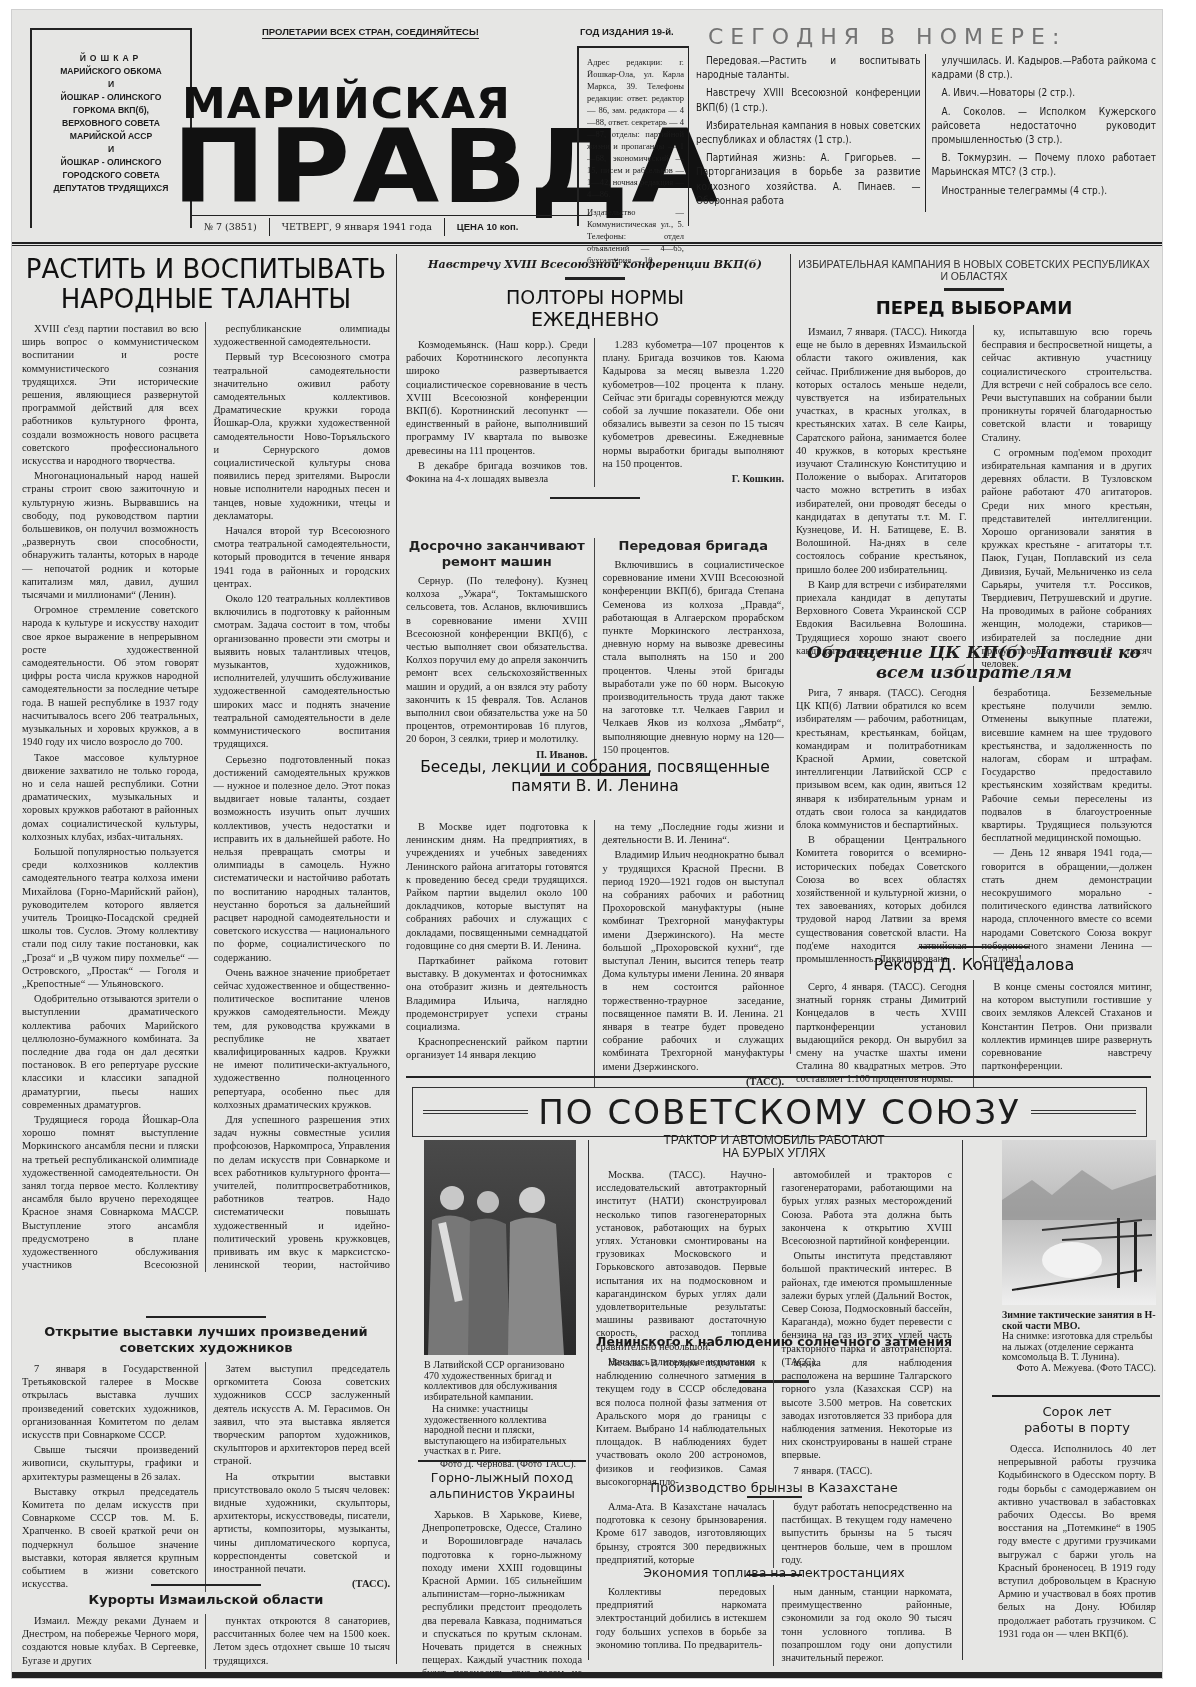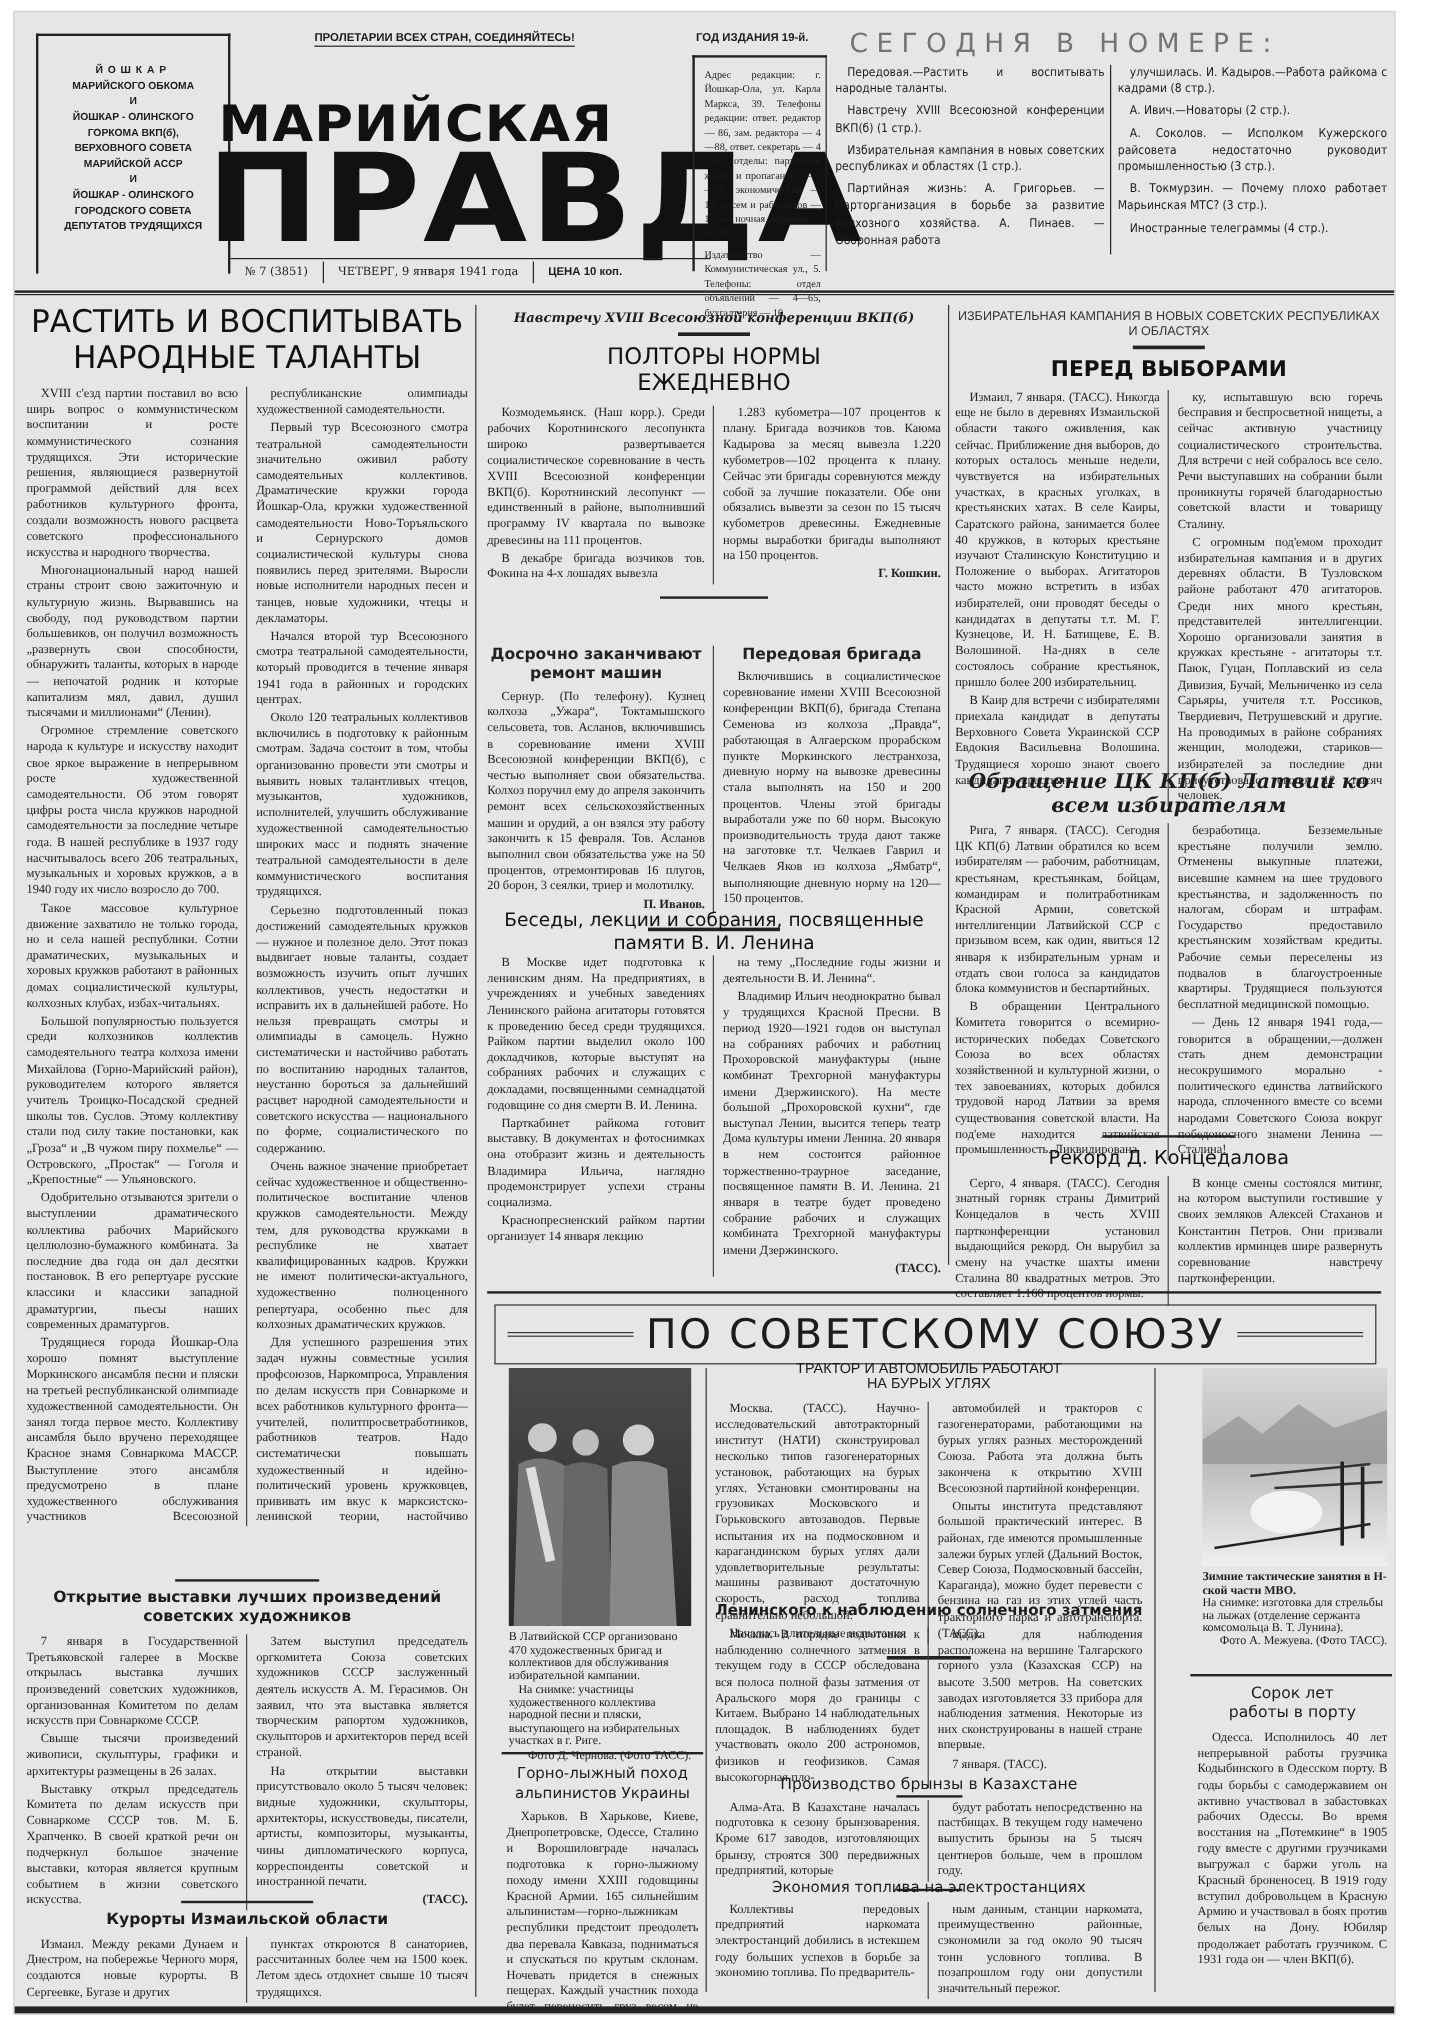--- a/index.html
+++ b/index.html
@@ -157,21 +157,21 @@
         <div class="byline">(ТАСС).</div>
       </div>
     </div>
   </div>
 
   <div class="abs" style="left:10px; top:1568px; width:368px;">
     <div class="short-rule" style="width:110px; height:2px;"></div>
     <div class="h-small">Курорты Измаильской области</div>
     <div class="cols2 ruled body-text" style="margin-top:6px;">
       <div>
-          <p>Измаил. Между реками Дунаем и Днестром, на побережье Черного моря, создаются новые курорты. В Сергеевке, Бугазе и других</p>
+          <p>Измаил. Между реками Дунаем и Днестром, на побережье Черного моря, создаются новые клубах. В Сергеевке, Бугазе и других</p>
         </div>
       <div>
           <p>пунктах откроются 8 санаториев, рассчитанных более чем на 1500 коек. Летом здесь отдохнет свыше 10 тысяч трудящихся.</p>
         </div>
     </div>
   </div>
 
   <div class="abs" style="left:394px; top:248px; width:378px;">
     <div class="h-ital">Навстречу XVIII Всесоюзной конференции ВКП(б)</div>
     <div class="short-rule"></div>
@@ -199,21 +199,21 @@
       <div>
         <div class="h-small">Передовая бригада</div>
         <p style="margin-top:4px;">Включившись в социалистическое соревнование имени XVIII Всесоюзной конференции ВКП(б), бригада Степана Семенова из колхоза „Правда“, работающая в Алгаерском прорабском пункте Моркинского лестранхоза, дневную норму на вывозке древесины стала выполнять на 150 и 200 процентов. Члены этой бригады выработали уже по 60 норм. Высокую производительность труда дают также на заготовке т.т. Челкаев Гаврил и Челкаев Яков из колхоза „Ямбатр“, выполняющие дневную норму на 120—150 процентов.</p>
       </div>
     </div>
     <div class="short-rule" style="width:110px; height:3px; margin-top:12px;"></div>
   </div>
 
   <div class="abs" style="left:394px; top:748px; width:378px;">
     <div class="h-med" style="font-size:15.5px; line-height:19px;">Беседы, лекции и собрания, посвященные памяти В. И. Ленина</div>
-    <div class="cols2 ruled body-text" style="margin-top:0;">
+    <div class="cols2 ruled body-text" style="margin-top:24px;">
       <div>
         <p>В Москве идет подготовка к ленинским дням. На предприятиях, в учреждениях и учебных заведениях Ленинского района агитаторы готовятся к проведению бесед среди трудящихся. Райком партии выделил около 100 докладчиков, которые выступят на собраниях рабочих и служащих с докладами, посвященными семнадцатой годовщине со дня смерти В. И. Ленина.</p>
         <p>Парткабинет райкома готовит выставку. В документах и фотоснимках она отобразит жизнь и деятельность Владимира Ильича, наглядно продемонстрирует успехи страны социализма.</p>
         <p>Краснопресненский райком партии организует 14 января лекцию</p>
       </div>
       <div>
         <p>на тему „Последние годы жизни и деятельности В. И. Ленина“.</p>
         <p>Владимир Ильич неоднократно бывал у трудящихся Красной Пресни. В период 1920—1921 годов он выступал на собраниях рабочих и работниц Прохоровской мануфактуры (ныне комбинат Трехгорной мануфактуры имени Дзержинского). На месте большой „Прохоровской кухни“, где выступал Ленин, высится теперь театр Дома культуры имени Ленина. 20 января в нем состоится районное торжественно-траурное заседание, посвященное памяти В. И. Ленина. 21 января в театре будет проведено собрание рабочих и служащих комбината Трехгорной мануфактуры имени Дзержинского.</p>
         <div class="byline">(ТАСС).</div>
       </div>

